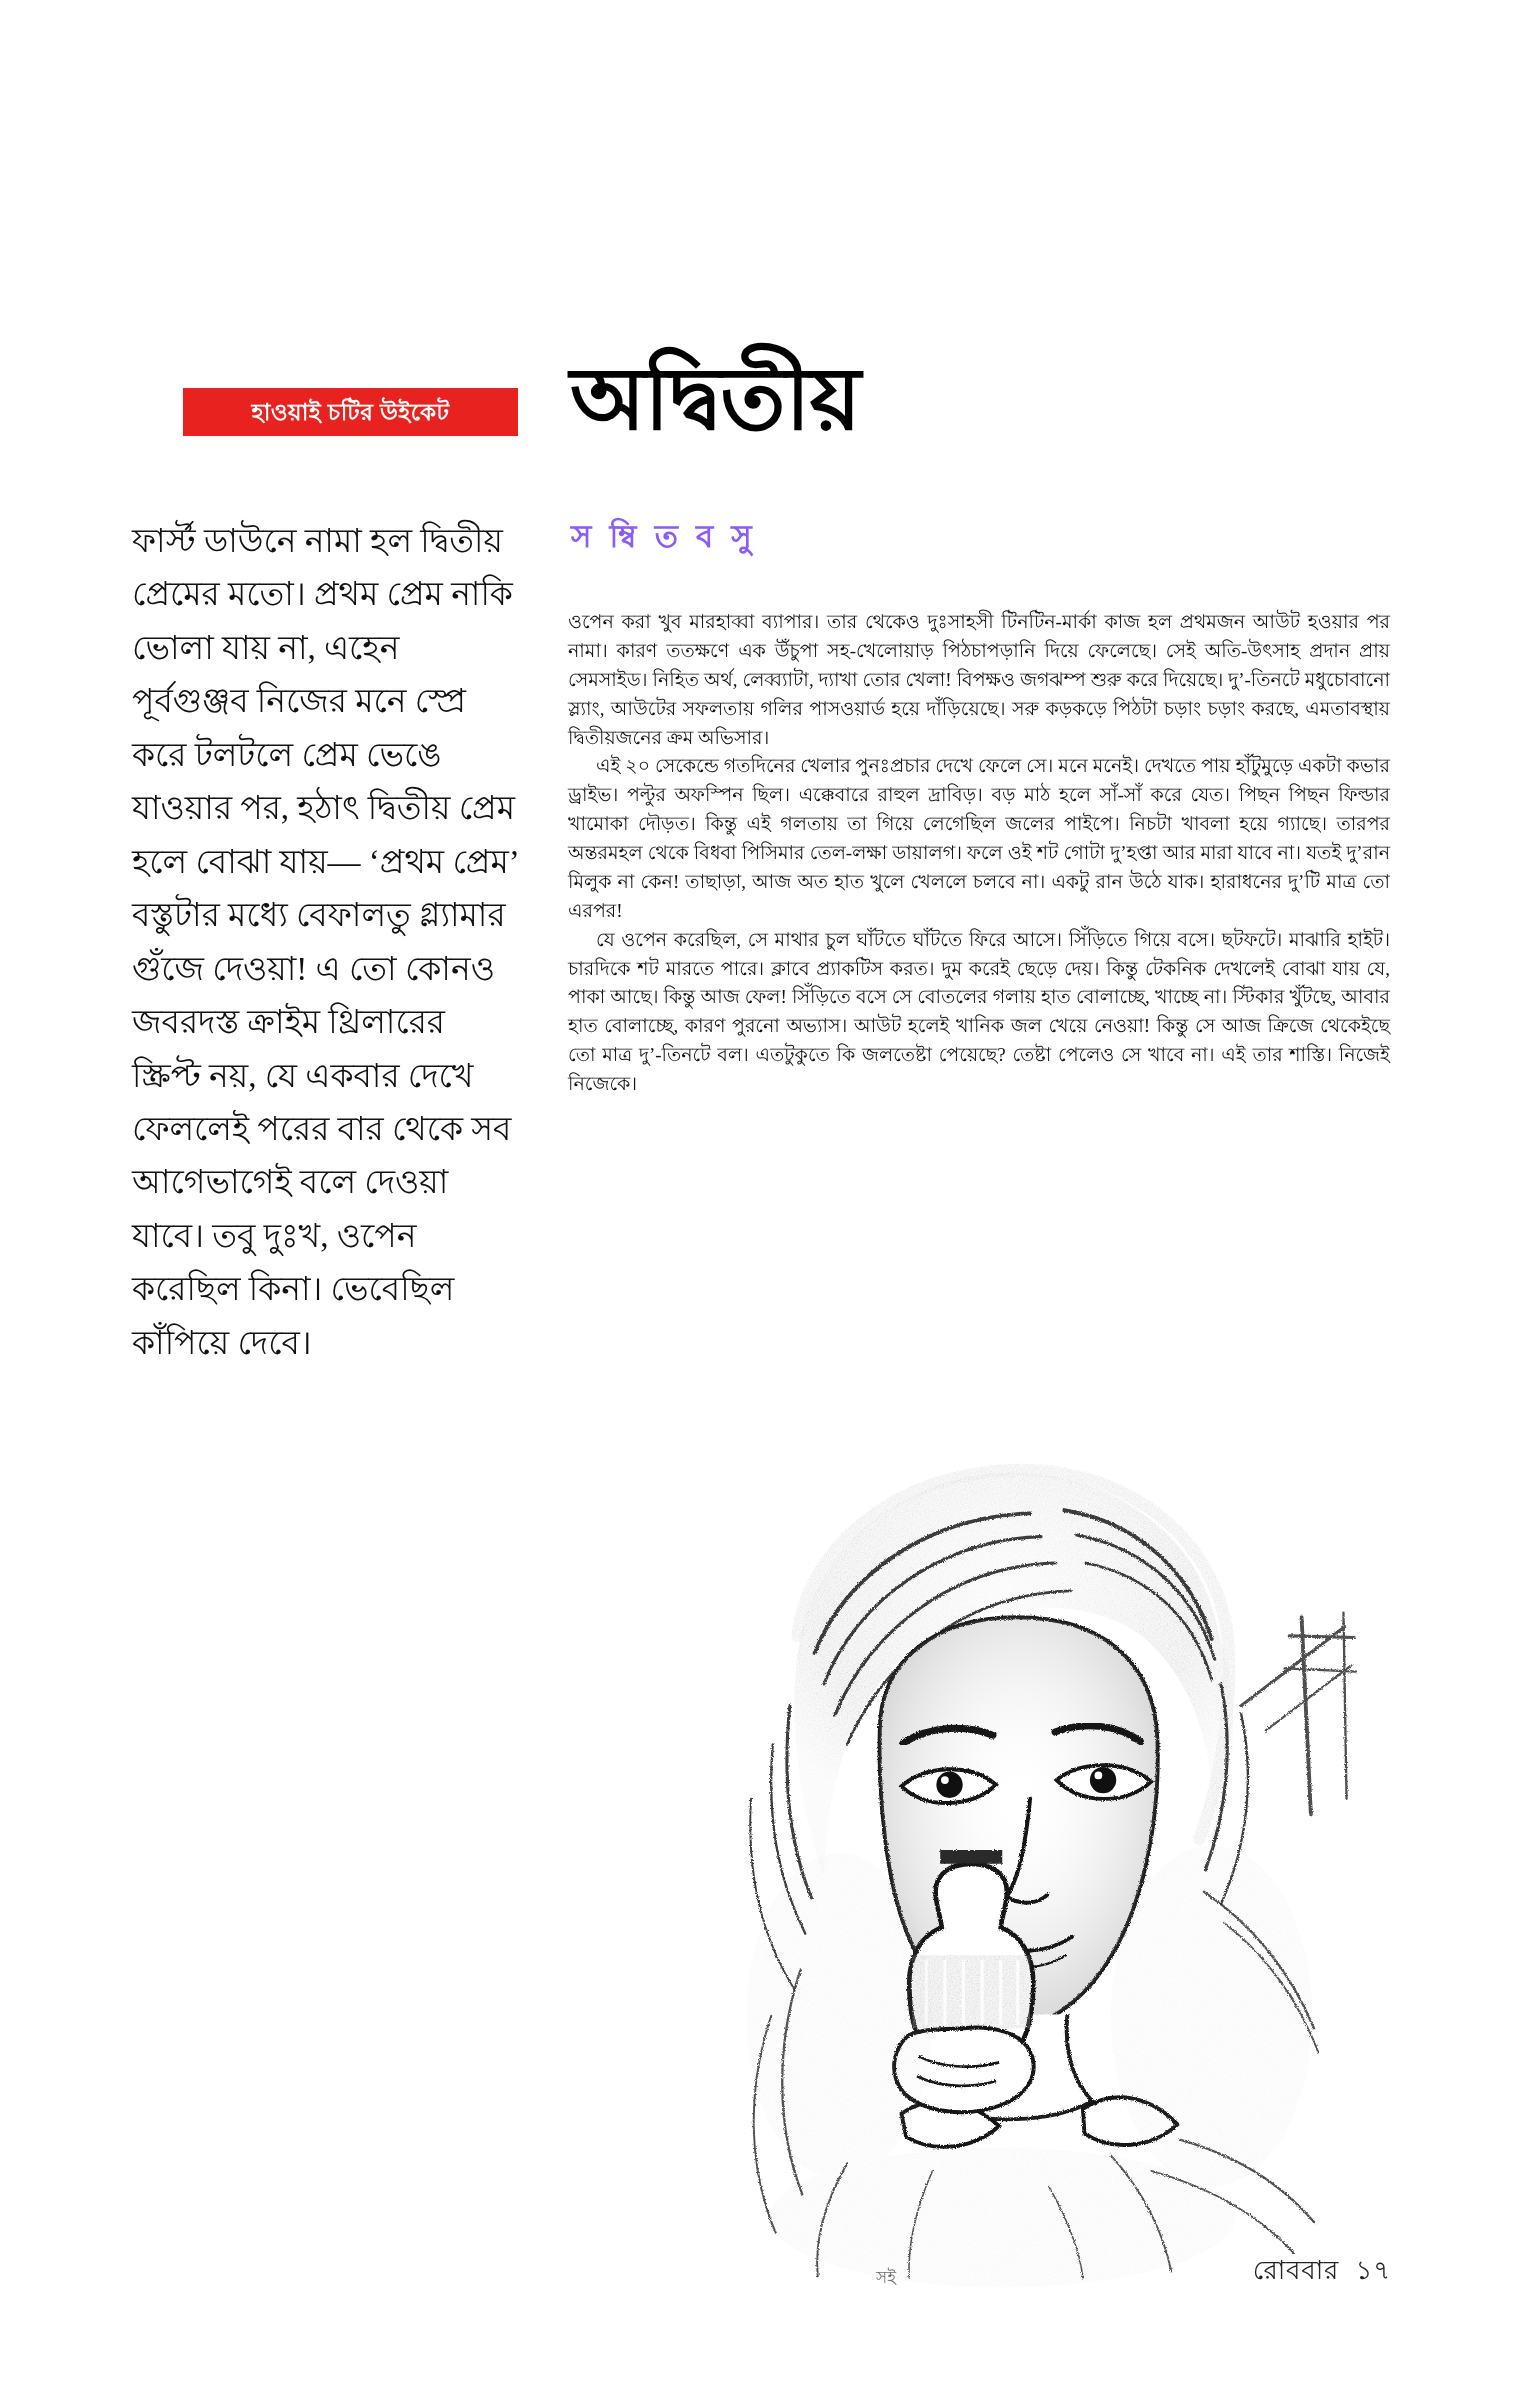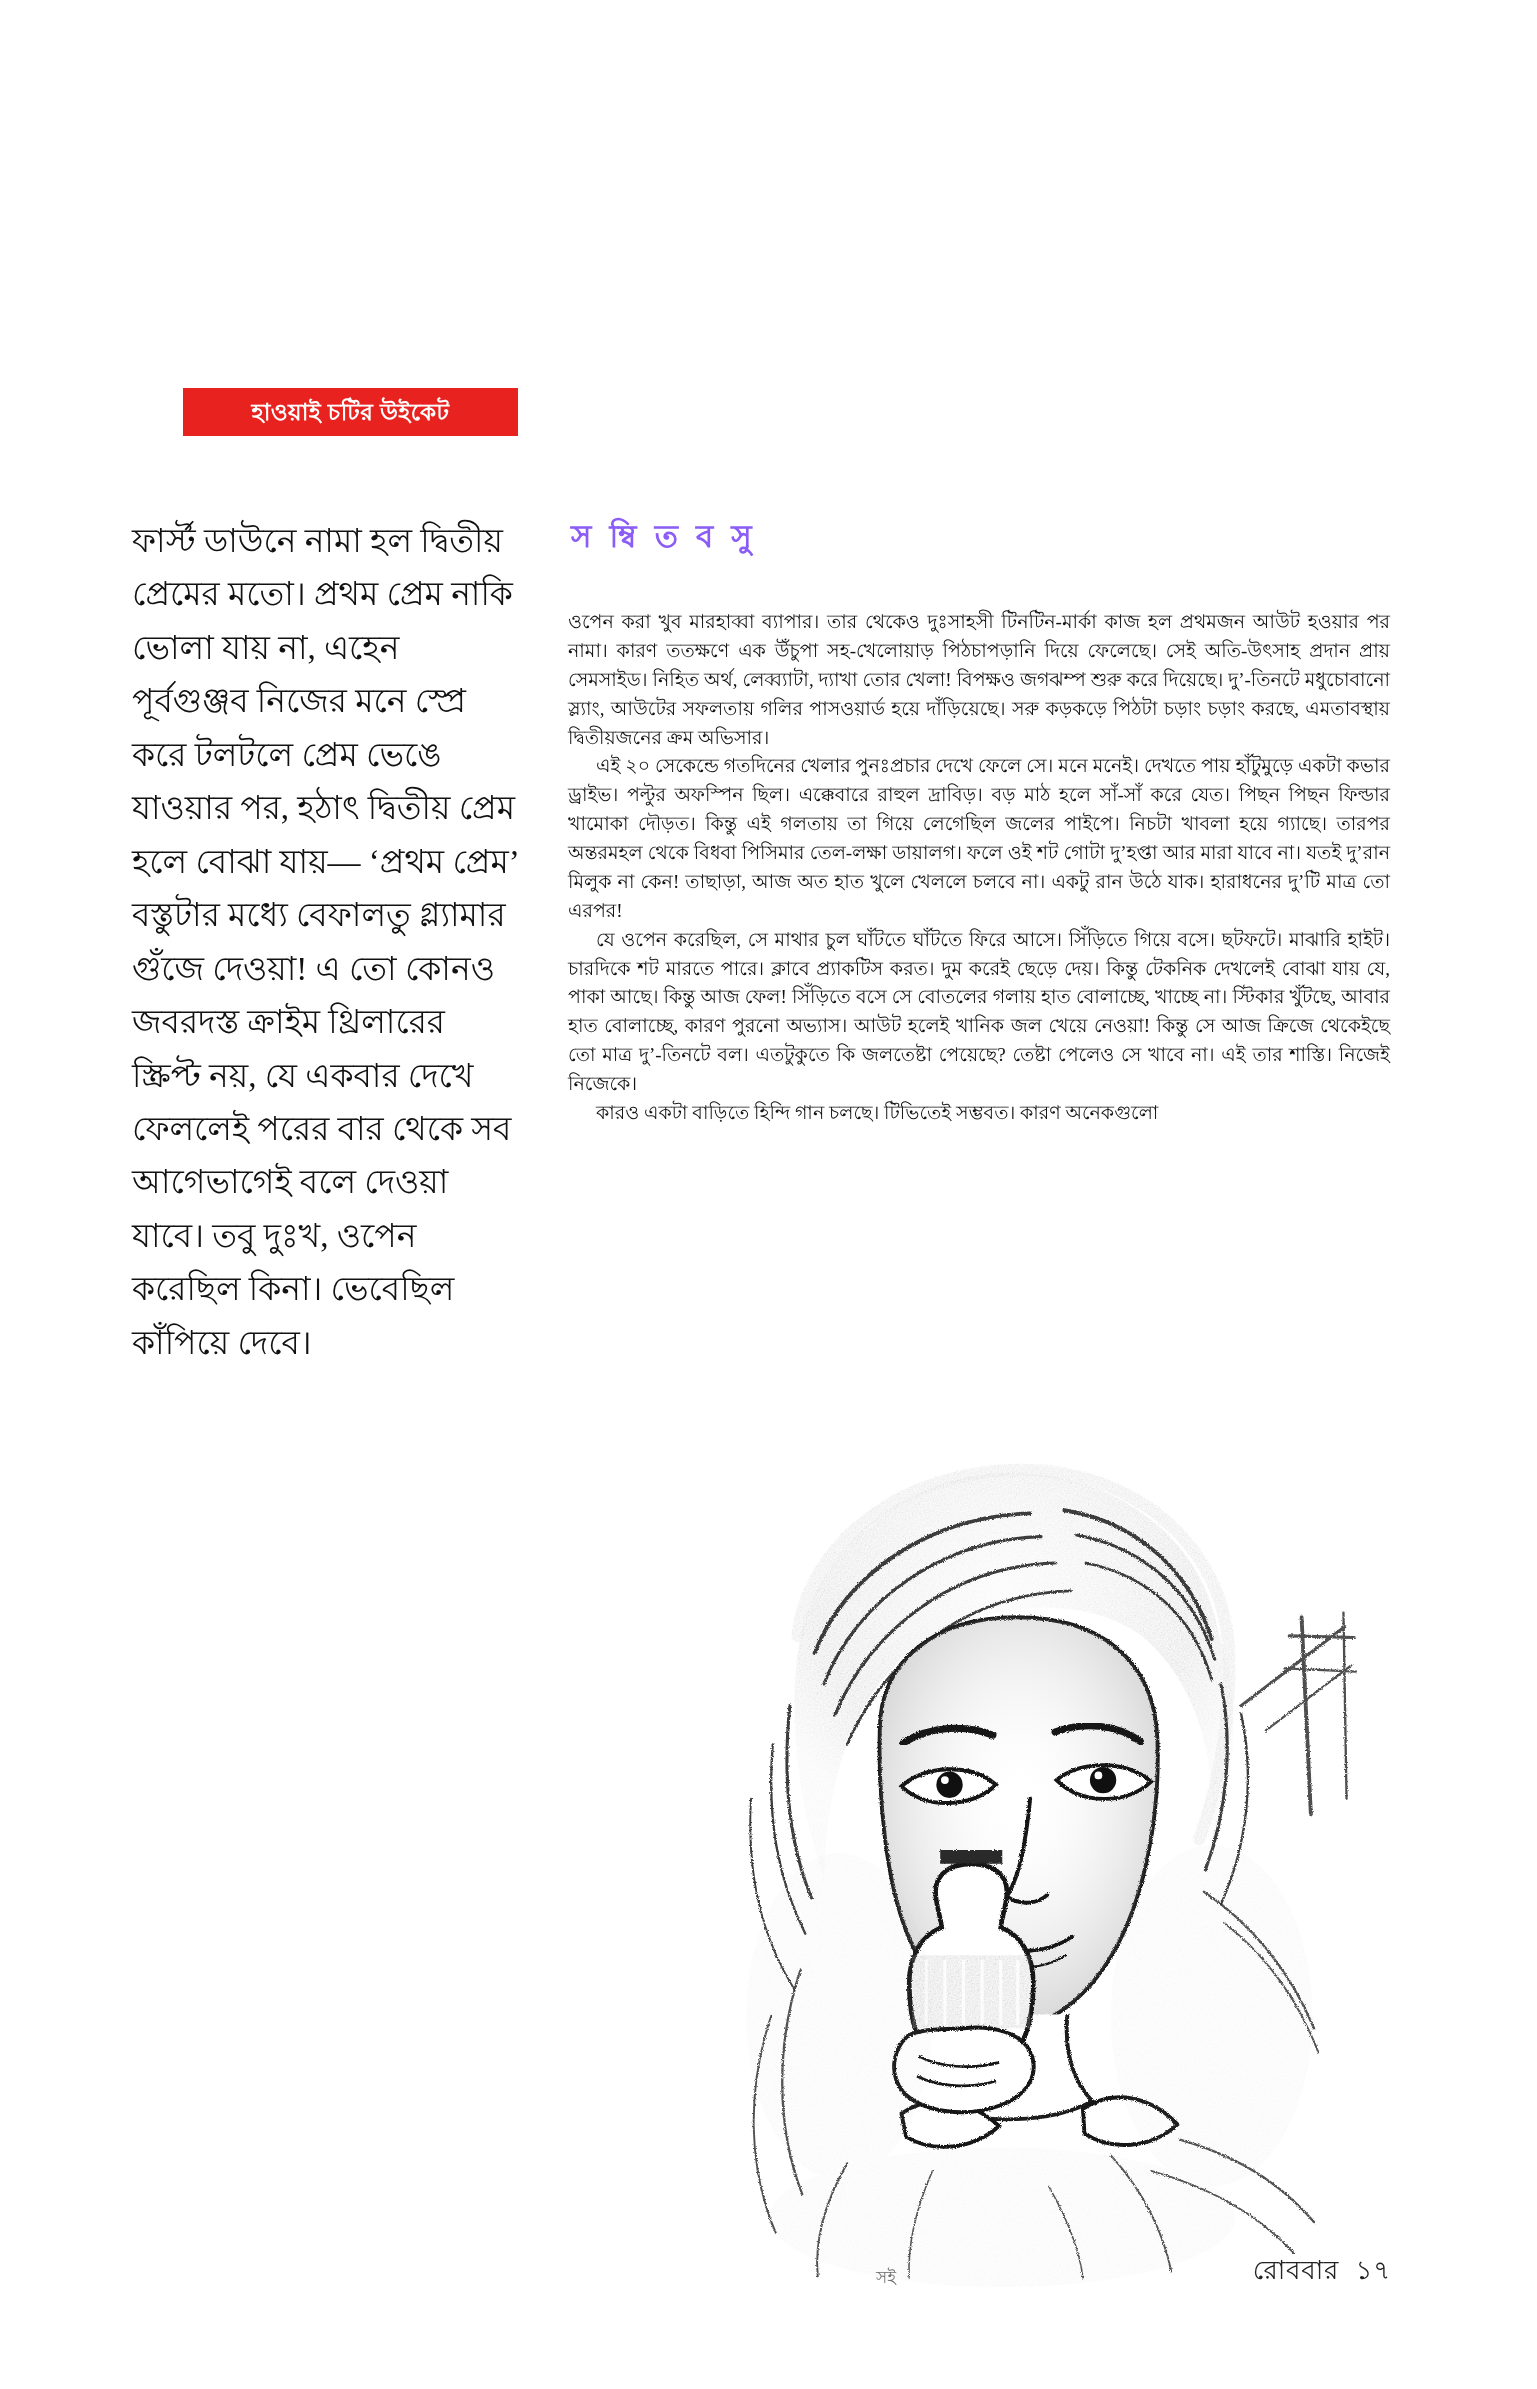--- a/index.html
+++ b/index.html
@@ -138,30 +138,30 @@
     margin-top: 28px;
   }
 </style>
 </head>
 <body>
 
 <div class="page">
 
   <div class="kicker">হাওয়াই চটির উইকেট</div>
 
+  <div class="headline">অদ্বিতীয়</div>
 
   <div class="byline">স ম্বি ত  ব সু</div>
 
   <div class="standfirst">ফার্স্ট ডাউনে নামা হল দ্বিতীয় প্রেমের মতো। প্রথম প্রেম নাকি ভোলা যায় না, এহেন পূর্বগুঞ্জব নিজের মনে স্প্রে করে টলটলে প্রেম ভেঙে যাওয়ার পর, হঠাৎ দ্বিতীয় প্রেম হলে বোঝা যায়— ‘প্রথম প্রেম’ বস্তুটার মধ্যে বেফালতু গ্ল্যামার গুঁজে দেওয়া! এ তো কোনও জবরদস্ত ক্রাইম থ্রিলারের স্ক্রিপ্ট নয়, যে একবার দেখে ফেললেই পরের বার থেকে সব আগেভাগেই বলে দেওয়া যাবে। তবু দুঃখ, ওপেন করেছিল কিনা। ভেবেছিল কাঁপিয়ে দেবে।</div>
 
   <div class="bodycol">
     <p class="first">ওপেন করা খুব মারহাব্বা ব্যাপার। তার থেকেও দুঃসাহসী টিনটিন-মার্কা কাজ হল প্রথমজন আউট হওয়ার পর নামা। কারণ ততক্ষণে এক উঁচুপা সহ-খেলোয়াড় পিঠচাপড়ানি দিয়ে ফেলেছে। সেই অতি-উৎসাহ প্রদান প্রায় সেমসাইড। নিহিত অর্থ, লেব্ব্যাটা, দ্যাখা তোর খেলা! বিপক্ষও জগঝম্প শুরু করে দিয়েছে। দু’-তিনটে মধুচোবানো স্ল্যাং, আউটের সফলতায় গলির পাসওয়ার্ড হয়ে দাঁড়িয়েছে। সরু কড়কড়ে পিঠটা চড়াং চড়াং করছে, এমতাবস্থায় দ্বিতীয়জনের ক্রম অভিসার।</p>
     <p>এই ২০ সেকেন্ডে গতদিনের খেলার পুনঃপ্রচার দেখে ফেলে সে। মনে মনেই। দেখতে পায় হাঁটুমুড়ে একটা কভার ড্রাইভ। পল্টুর অফস্পিন ছিল। এক্কেবারে রাহুল দ্রাবিড়। বড় মাঠ হলে সাঁ-সাঁ করে যেত। পিছন পিছন ফিল্ডার খামোকা দৌড়ত। কিন্তু এই গলতায় তা গিয়ে লেগেছিল জলের পাইপে। নিচটা খাবলা হয়ে গ্যাছে। তারপর অন্তরমহল থেকে বিধবা পিসিমার তেল-লক্ষা ডায়ালগ। ফলে ওই শট গোটা দু’হপ্তা আর মারা যাবে না। যতই দু’রান মিলুক না কেন! তাছাড়া, আজ অত হাত খুলে খেললে চলবে না। একটু রান উঠে যাক। হারাধনের দু’টি মাত্র তো এরপর!</p>
     <p>যে ওপেন করেছিল, সে মাথার চুল ঘাঁটতে ঘাঁটতে ফিরে আসে। সিঁড়িতে গিয়ে বসে। ছটফটে। মাঝারি হাইট। চারদিকে শট মারতে পারে। ক্লাবে প্র্যাকটিস করত। দুম করেই ছেড়ে দেয়। কিন্তু টেকনিক দেখলেই বোঝা যায় যে, পাকা আছে। কিন্তু আজ ফেল! সিঁড়িতে বসে সে বোতলের গলায় হাত বোলাচ্ছে, খাচ্ছে না। স্টিকার খুঁটছে, আবার হাত বোলাচ্ছে, কারণ পুরনো অভ্যাস। আউট হলেই খানিক জল খেয়ে নেওয়া! কিন্তু সে আজ ক্রিজে থেকেইছে তো মাত্র দু’-তিনটে বল। এতটুকুতে কি জলতেষ্টা পেয়েছে? তেষ্টা পেলেও সে খাবে না। এই তার শাস্তি। নিজেই নিজেকে।</p>
-    <p>কারও একটা বাড়িতে হিন্দি গান চলছে। টিভিতেই সম্ভবত। কারণ অনেকগুলো</p>
   </div>
 
   <div class="art-wrap">
     <svg viewBox="0 0 1060 1180" preserveAspectRatio="xMidYMid meet" aria-hidden="true">
       <defs>
         <filter id="rough">
           <feTurbulence type="fractalNoise" baseFrequency="0.9" numOctaves="3" result="n"></feTurbulence>
           <feDisplacementMap in="SourceGraphic" in2="n" scale="4" xChannelSelector="R" yChannelSelector="G"></feDisplacementMap>
         </filter>
         <filter id="grain">

